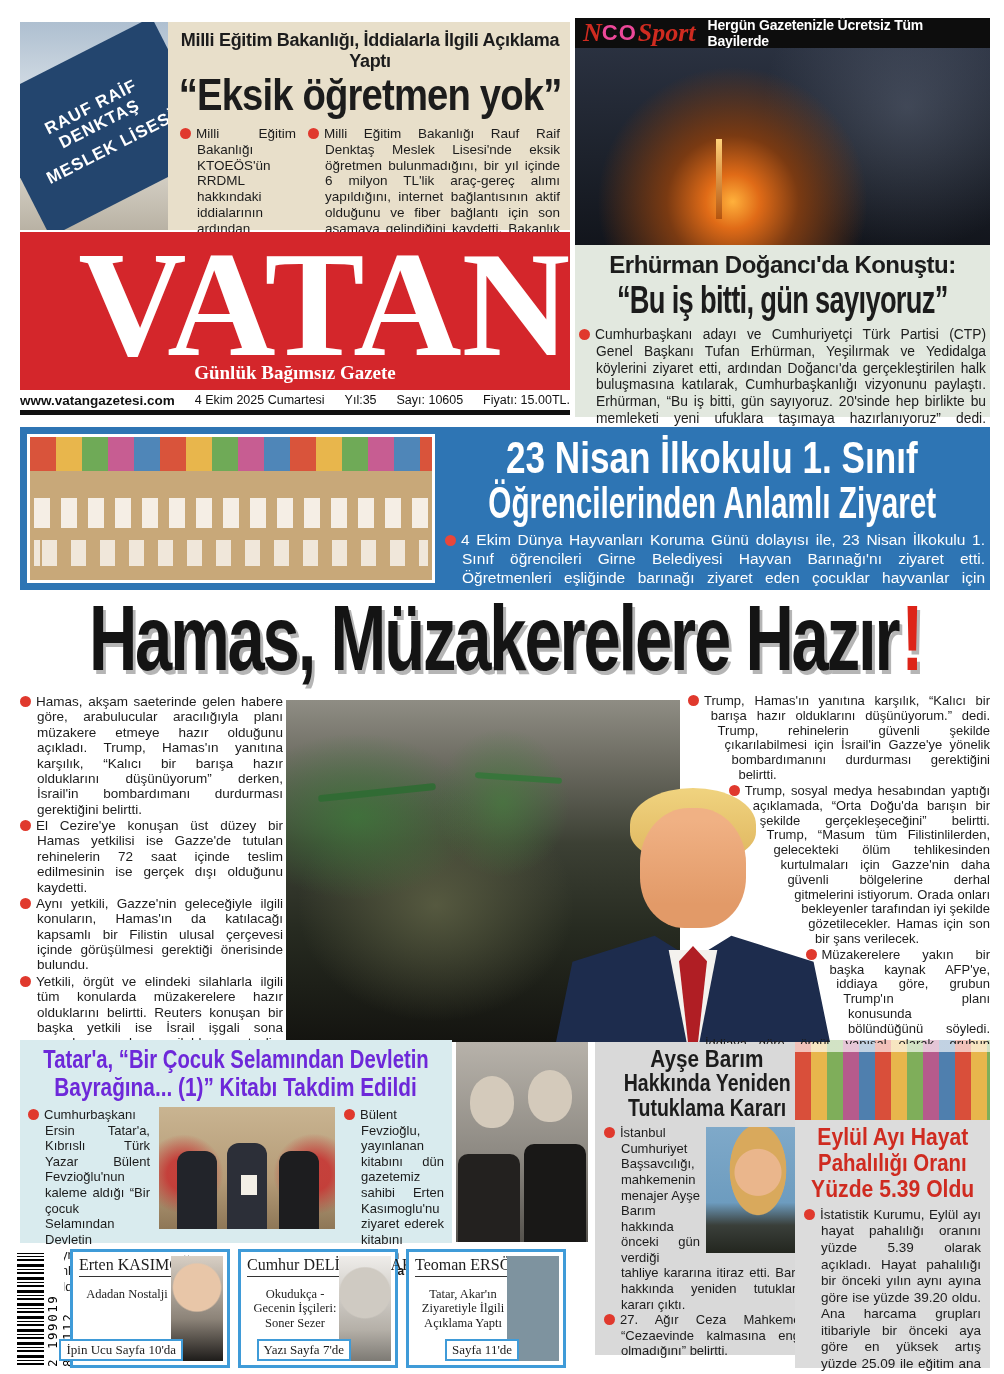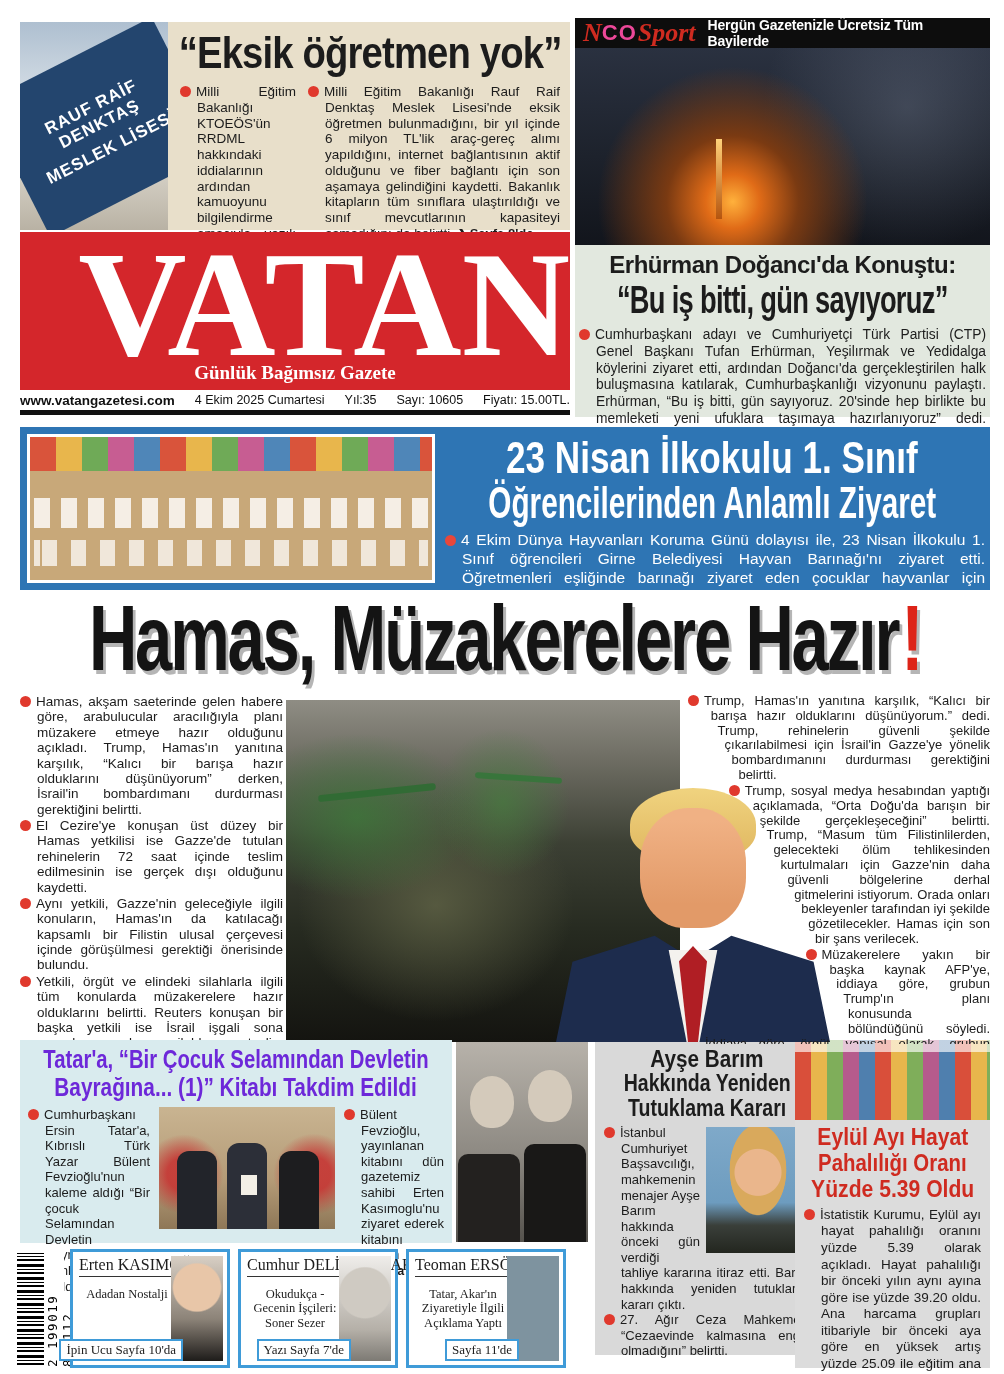--- a/index.html
+++ b/index.html
@@ -190,20 +190,21 @@
 <div class="page">
 
   <div class="abs school-photo">
     <div class="school-sign">
       <span>RAUF RAİF DENKTAŞ</span>
       <span>MESLEK LİSESİ</span>
     </div>
   </div>
 
   <section class="abs teacher-panel">
+    <div class="teacher-kicker">Milli Eğitim Bakanlığı, İddialarla İlgili Açıklama Yaptı</div>
     <div class="teacher-headline hline">
       <span class="sx85">“Eksik öğretmen yok”</span>
     </div>
     <div class="teacher-cols">
       <p class="bp teacher-col1">
         <span class="dot"></span><span>Milli Eğitim Bakanlığı KTOEÖS'ün RRDML hakkındaki iddialarının ardından kamuoyunu bilgilendirme amacıyla yazılı açıklama yaptı.</span>
       </p>
       <p class="bp teacher-col2">
         <span class="dot"></span><span>Milli Eğitim Bakanlığı Rauf Raif Denktaş Meslek Lisesi'nde eksik öğretmen bulunmadığını, bir yıl içinde 6 milyon TL'lik araç-gereç alımı yapıldığını, internet bağlantısının aktif olduğunu ve fiber bağlantı için son aşamaya gelindiğini kaydetti. Bakanlık kitapların tüm sınıflara ulaştırıldığı ve sınıf mevcutlarının kapasiteyi aşmadığını da belirtti.</span>
         <span class="pref"><span class="arr">❯</span><span>Sayfa 8'de</span></span>

